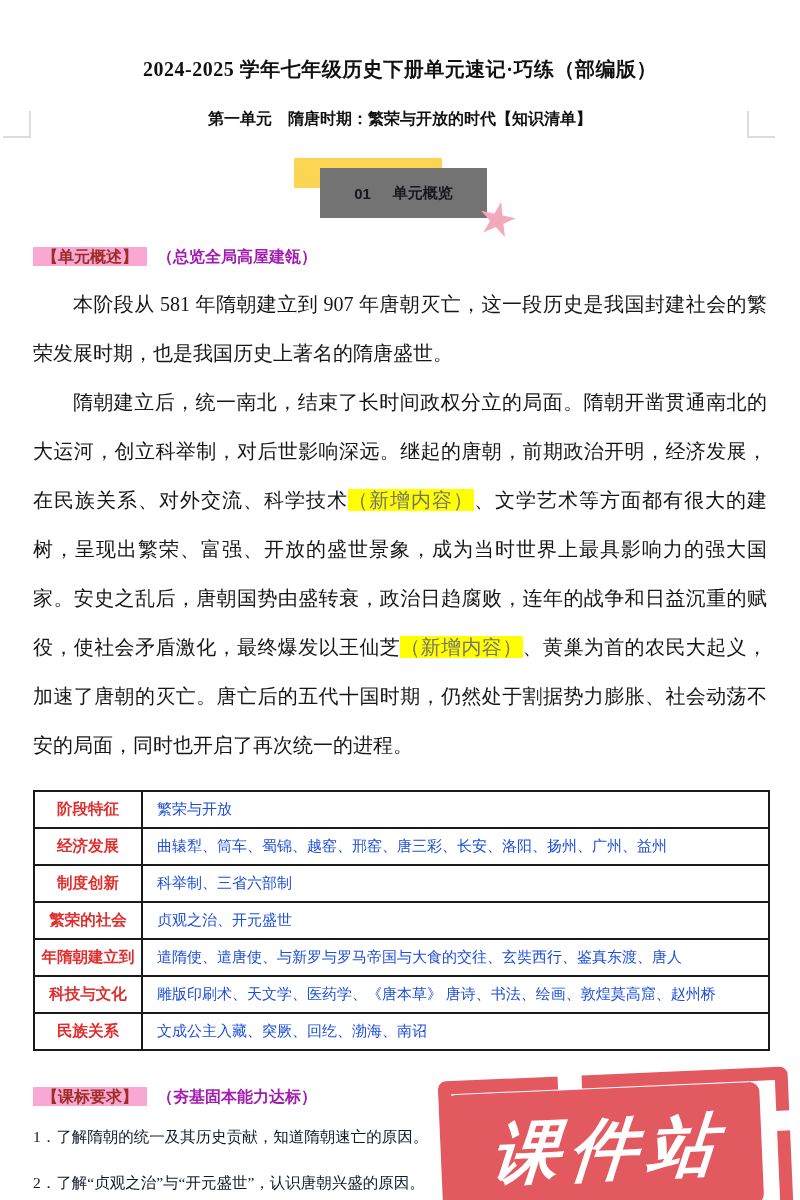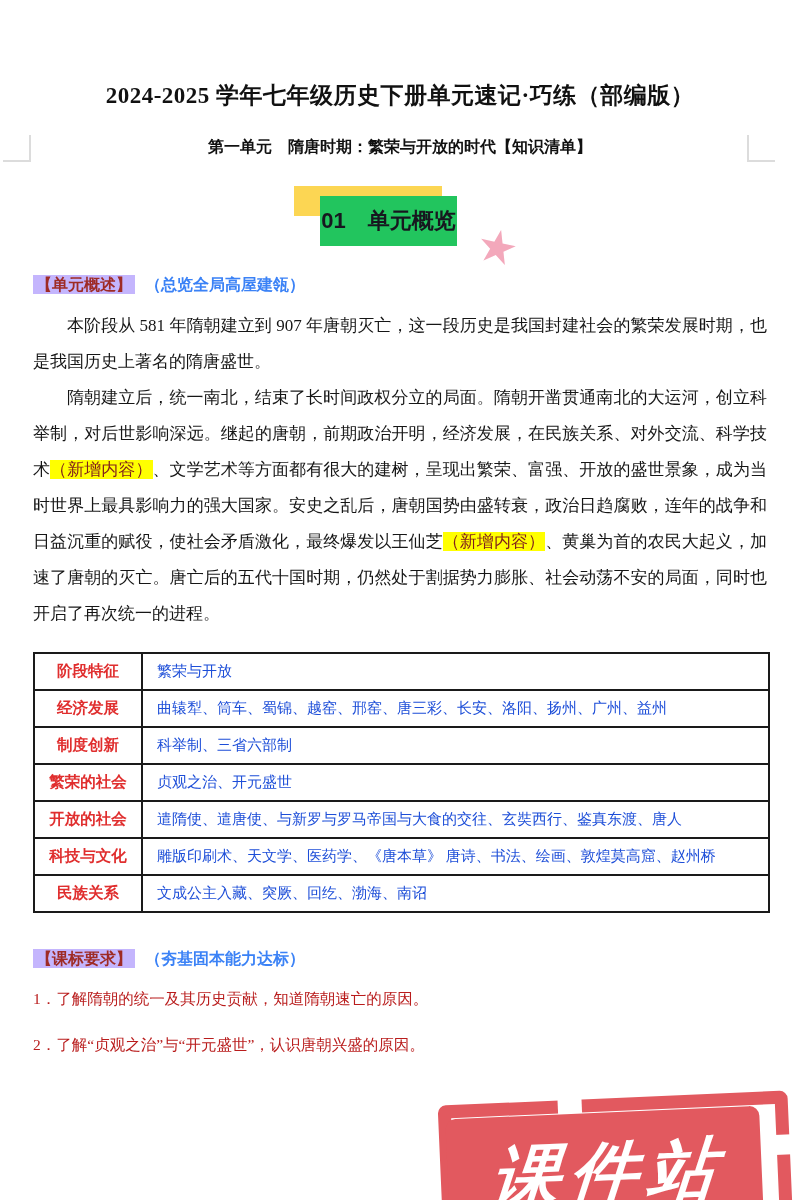--- a/index.html
+++ b/index.html
@@ -14,78 +14,78 @@
   .page { position: relative; width: 800px; height: 1200px; padding: 0 33px; }
 
   
   .mark { position: absolute; }
   .mark-tl { left: 3px;  top: 55px; width: 28px; height: 27px;
              border-right: 2px solid #dcdcdc; border-bottom: 2px solid #dcdcdc; }
   .mark-tr { right: 25px; top: 55px; width: 28px; height: 27px;
              border-left: 2px solid #dcdcdc; border-bottom: 2px solid #dcdcdc; }
 
   h1.doc-title {
-    margin-top: 80px; text-align: center;
-    font-size: 23px; font-weight: bold; letter-spacing: 0.5px;
+    margin-top: 56px; text-align: center;
+    font-size: 20px; font-weight: bold; letter-spacing: 0.5px;
   }
   h2.doc-subtitle {
     margin-top: 26px; text-align: center;
     font-size: 16px; font-weight: bold;
   }
 
   
   .badge-wrap { position: relative; width: 212px; height: 76px; margin: 26px auto 0; }
   .badge-yellow { position: absolute; left: 0; top: 2px; width: 148px; height: 30px; background: #fcd653; }
   .badge-blue {
-    position: absolute; left: 26px; top: 12px; width: 137px; height: 50px;
-    background: #22c55e; display: flex; align-items: center; justify-content: center;
+    position: absolute; left: 26px; top: 12px; width: 167px; height: 50px;
+    background: #737373; display: flex; align-items: center; justify-content: center;
     font-family: "Liberation Sans", sans-serif; font-weight: bold;
-    font-size: 22px; color: #17171f;
+    font-size: 15px; color: #17171f;
   }
   .badge-blue .num { margin-right: 22px; }
   .badge-star {
     position: absolute; right: -12px; bottom: -10px;
     color: #f3a8bb; font-size: 46px; line-height: 1;
     transform: rotate(12deg);
     font-family: "DejaVu Sans", sans-serif;
   }
 
   
   .section-heading { margin-top: 15px; font-size: 16px; font-weight: bold; }
   .tag-green {
-    background: #c4b5fd; color: #9e2b25; padding: 1px 3px;
+    background: #f9a8d4; color: #9e2b25; padding: 1px 9px;
     font-family: Liberation Serif, serif;
   }
-  .tag-note { color: #3b82f6; margin-left: 6px; font-family: "Liberation Sans", sans-serif; }
+  .tag-note { color: #a21caf; margin-left: 6px; font-family: "Liberation Sans", sans-serif; }
 
   
   .body-para {
-    font-size: 17px; line-height: 36px; text-align: justify;
+    font-size: 20px; line-height: 49px; text-align: justify;
     text-indent: 2em; color: #161616;
   }
   .para-first { margin-top: 12px; }
-  .hl-yellow { background: #ffff00; color: #7f1d1d; }
+  .hl-yellow { background: #ffff00; color: #737373; }
 
   
   table.summary-table {
     width: 737px; margin-top: 20px; border-collapse: collapse;
     table-layout: fixed;
   }
   table.summary-table td {
     border: 2px solid #1a1a1a; height: 37px; vertical-align: middle;
   }
   td.cell-label {
     width: 108px; text-align: center; color: #e02e2e; font-weight: bold;
     font-size: 15.5px; font-family: "Liberation Sans", sans-serif;
   }
   td.cell-value { padding-left: 14px; font-size: 15px; color: #1d4ed8; }
 
   
   .req-heading { margin-top: 36px; }
-  .req-item { font-size: 15.5px; line-height: 35px; margin-top: 11px; color: #b91c1c; }
+  .req-item { font-size: 15.5px; line-height: 35px; margin-top: 11px; color: #0f172a; }
 
   
   .stamp { position: absolute; right: 9px; bottom: 20px; width: 350px; height: 162px;
            transform: rotate(-2.5deg); }
   .stamp-border { position: absolute; inset: 0; border: 13px solid #e2595f; border-radius: 8px; }
   .stamp-gap { position: absolute; background: #ffffff; }
   .gap1 { top: -2px; left: 120px; width: 24px; height: 17px; }
   .gap3 { right: -2px; top: 44px; width: 17px; height: 20px; }
   .stamp-inner {
     position: absolute; left: 7px; top: 14px; width: 314px; height: 122px;
@@ -139,21 +139,21 @@
       </tr>
       <tr>
         <td class="cell-label">制度创新</td>
         <td class="cell-value">科举制、三省六部制</td>
       </tr>
       <tr>
         <td class="cell-label">繁荣的社会</td>
         <td class="cell-value">贞观之治、开元盛世</td>
       </tr>
       <tr>
-        <td class="cell-label">开放的社会</td>
+        <td class="cell-label">年隋朝建立到</td>
         <td class="cell-value">遣隋使、遣唐使、与新罗与罗马帝国与大食的交往、玄奘西行、鉴真东渡、唐人</td>
       </tr>
       <tr>
         <td class="cell-label">科技与文化</td>
         <td class="cell-value">雕版印刷术、天文学、医药学、《唐本草》 唐诗、书法、绘画、敦煌莫高窟、赵州桥</td>
       </tr>
       <tr>
         <td class="cell-label">民族关系</td>
         <td class="cell-value">文成公主入藏、突厥、回纥、渤海、南诏</td>
       </tr>

